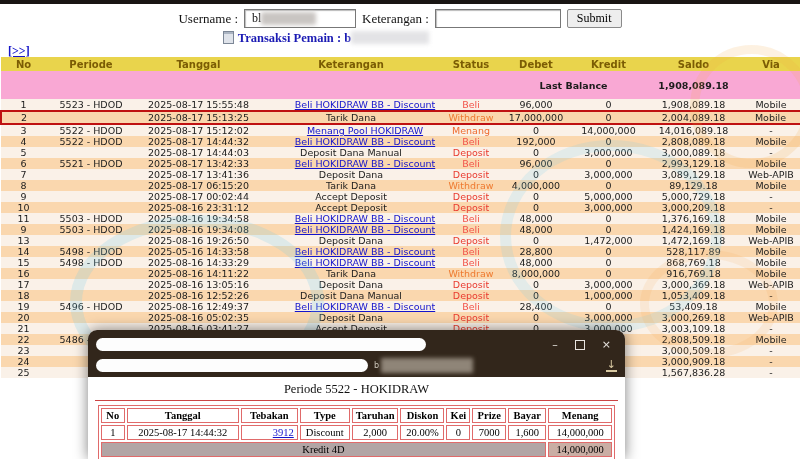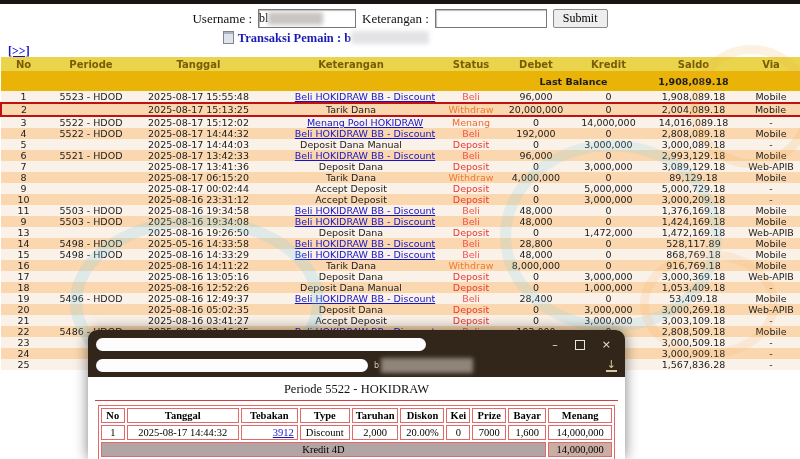--- a/index.html
+++ b/index.html
@@ -4,21 +4,21 @@
 <style>
   html,body{margin:0;padding:0;}
   body{width:800px;height:459px;position:relative;overflow:hidden;background:#fff;
        font-family:"DejaVu Sans",sans-serif;}
   .topbar{position:absolute;left:0;top:0;width:800px;height:4px;background:#191513;}
 
   
   .form-row{position:absolute;left:0;top:9px;width:800px;display:flex;justify-content:center;
             align-items:center;gap:6px;font-family:"Liberation Serif",serif;font-size:13px;color:#111;}
   .textbox{display:inline-flex;align-items:center;width:96px;height:17px;background:#fff;
-           border:1px solid #777;box-shadow:inset 1px 1px 1px #bbb;padding:0 0;font-size:12px;overflow:hidden;}
+           border:1px solid #777;box-shadow:inset 1px 1px 1px #bbb;padding:0 7px;font-size:12px;overflow:hidden;}
   .blurbox{display:inline-block;height:13px;border-radius:2px;background:#c9c5c2;filter:blur(2px);}
   .btn{font-family:"Liberation Serif",serif;font-size:12px;background:#eee;border:1px solid #8a8a8a;
        border-radius:2px;padding:1px 9px;height:19px;}
 
   
   .trx-row{position:absolute;left:0;top:31px;width:652px;text-align:center;
            font-family:"Liberation Serif",serif;font-size:12.5px;font-weight:bold;color:#1b1bb4;}
   .trx-row .doc-icon{display:inline-block;width:9px;height:11px;background:#dfe3ea;border:1px solid #7c8796;
            vertical-align:-2px;margin-right:4px;box-shadow:inset 0 2px 0 #aab4c2;}
   .pemain-blur{display:inline-block;width:78px;height:13px;background:#e3e3e6;filter:blur(2px);
@@ -35,21 +35,21 @@
   .wm.o2{left:640px;top:250px;width:120px;height:90px;border:9px solid rgba(245,165,70,.12);}
 
   
   table.main{position:absolute;left:0;top:57px;width:800px;border-collapse:collapse;table-layout:fixed;z-index:1;}
   table.main th{background:#e9d44c;color:#7b5c04;font-size:10px;font-weight:bold;height:14px;
                 padding:0;white-space:nowrap;overflow:hidden;}
   table.main td{font-size:9.5px;height:11px;line-height:11px;padding:0;text-align:center;color:#1c1c1c;
                 white-space:nowrap;overflow:hidden;}
   tr.peach td{background:#fad7ae;}
   tr.lite td{background:#faf1e8;}
-  tr.lastbal td{height:20px;background:#eab308;}
+  tr.lastbal td{height:28px;background:#f9a8d4;}
   .lb-label{font-weight:bold;font-size:10px;color:#111;}
   .lb-saldo{font-weight:bold;font-size:10px;color:#3c3cc8;}
   td.blue{color:#3c3cc8;}
   .klink{color:#1414cc;text-decoration:underline;cursor:pointer;margin-left:28px;}
   tr.hl td{border-top:2px solid #bf1111;border-bottom:2px solid #bf1111;}
   tr.hl td:first-child{border-left:2px solid #bf1111;}
   tr.hl td:last-child{border-right:2px solid #bf1111;}
 
   
   .popup{position:absolute;left:88px;top:330px;width:537px;height:129px;z-index:10;background:#fff;
@@ -152,21 +152,21 @@
         <td class="blue">0</td>
         <td class="blue">1,908,089.18</td>
         <td>Mobile</td>
       </tr>
       <tr class="peach hl">
         <td>2</td>
         <td></td>
         <td>2025-08-17 15:13:25</td>
         <td>Tarik Dana</td>
         <td style="color: rgb(238, 122, 48);">Withdraw</td>
-        <td>20,000,000</td>
+        <td>17,000,000</td>
         <td class="blue">0</td>
         <td class="blue">2,004,089.18</td>
         <td>Mobile</td>
       </tr>
       <tr class="lite">
         <td>3</td>
         <td>5522 - HDOD</td>
         <td>2025-08-17 15:12:02</td>
         <td><span class="klink">Menang Pool HOKIDRAW</span></td>
         <td style="color: rgb(238, 108, 48);">Menang</td>

